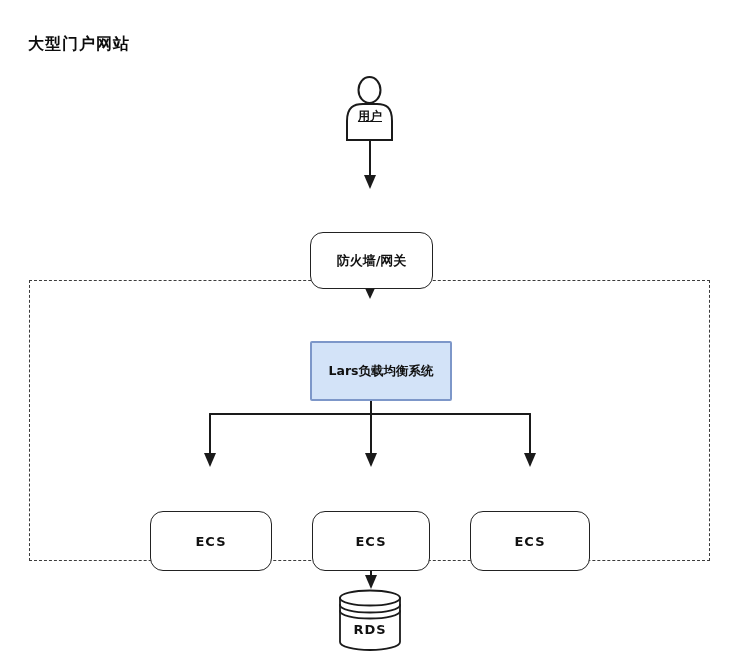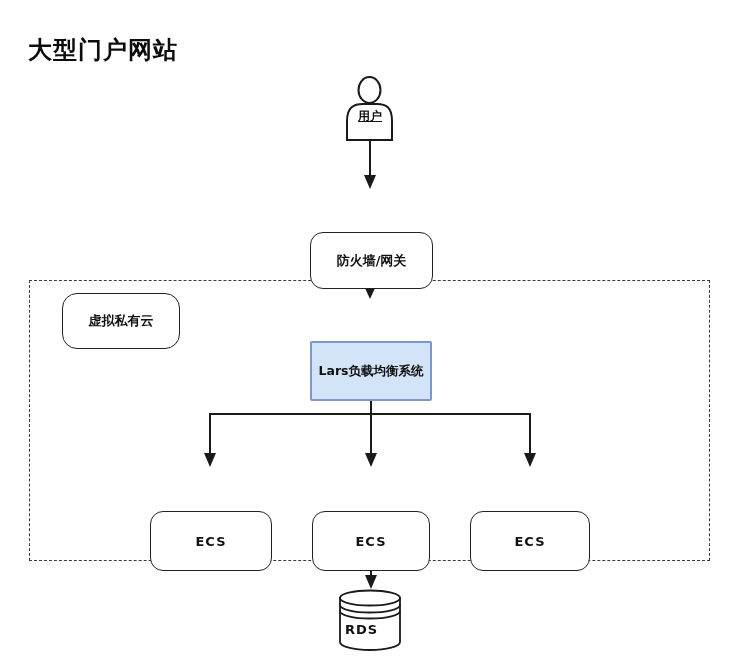--- a/index.html
+++ b/index.html
@@ -1,50 +1,50 @@
 <!DOCTYPE html>
 <html><head>
 <meta charset="utf-8">
 <style>
   html,body{margin:0;padding:0;background:#ffffff;}
   #canvas{
     position:relative;width:731px;height:671px;background:#ffffff;overflow:hidden;
     font-family:"DejaVu Sans","Liberation Sans",sans-serif;color:#111;
   }
   #diagram-title{
-    position:absolute;left:28px;top:34px;font-size:24px;font-weight:bold;
+    position:absolute;left:28px;top:34px;font-size:16px;font-weight:bold;
     letter-spacing:1px;color:#0c0c0c;
   }
   .node{
     position:absolute;display:flex;align-items:center;justify-content:center;
     background:#ffffff;border:1.7px solid #222;box-sizing:border-box;
     font-weight:bold;font-size:13px;color:#111;text-align:center;z-index:3;margin-top:41px;
   }
   .rounded{border-radius:13px;}
   #node-firewall{left:310px;top:191px;width:123px;height:57px;}
   #node-vpc-label{left:62px;top:252px;width:118px;height:56px;border-radius:15px;z-index:4;}
   #node-lars{
-    left:310px;top:300px;width:122px;height:60px;border-radius:2px;
+    left:310px;top:300px;width:142px;height:60px;border-radius:2px;
     background:#d3e3f8;border:2px solid #7d97c9;font-size:12.5px;text-align:center;
   }
   #node-ecs-1{left:150px;top:470px;width:122px;height:60px;}
   #node-ecs-2{left:312px;top:470px;width:118px;height:60px;}
   #node-ecs-3{left:470px;top:470px;width:120px;height:60px;}
   .ecs-label{letter-spacing:1px;}
   #vpc-boundary{
     position:absolute;left:29px;top:280px;width:681px;height:281px;
     border:1.6px dashed #3c3c3c;box-sizing:border-box;z-index:1;
   }
   #wires{position:absolute;left:0;top:0;z-index:2;}
   #user-label{
     position:absolute;left:345px;top:108px;width:50px;text-align:center;
     font-size:12px;font-weight:bold;z-index:3;text-decoration:underline;
   }
   #rds-label{
-    position:absolute;left:345px;top:622px;width:50px;text-align:left;
+    position:absolute;left:345px;top:622px;width:50px;text-align:center;
     font-size:13px;font-weight:bold;z-index:3;letter-spacing:1px;
   }
 </style>
 </head>
 <body>
 
 <div id="canvas">
 
   <div id="diagram-title">大型门户网站</div>
 
@@ -94,23 +94,20 @@
       </g>
     </g>
   </svg>
 
   <div id="user-label">用户</div>
 
   <div class="node rounded" id="node-firewall">
     <span>防火墙/网关</span>
   </div>
 
-  <div class="node" id="node-vpc-label">
-    <span>虚拟私有云</span>
-  </div>
 
   <div class="node" id="node-lars">
     <span>Lars负载均衡系统</span>
   </div>
 
   <div class="node rounded" id="node-ecs-1">
     <span class="ecs-label">ECS</span>
   </div>
   <div class="node rounded" id="node-ecs-2">
     <span class="ecs-label">ECS</span>

